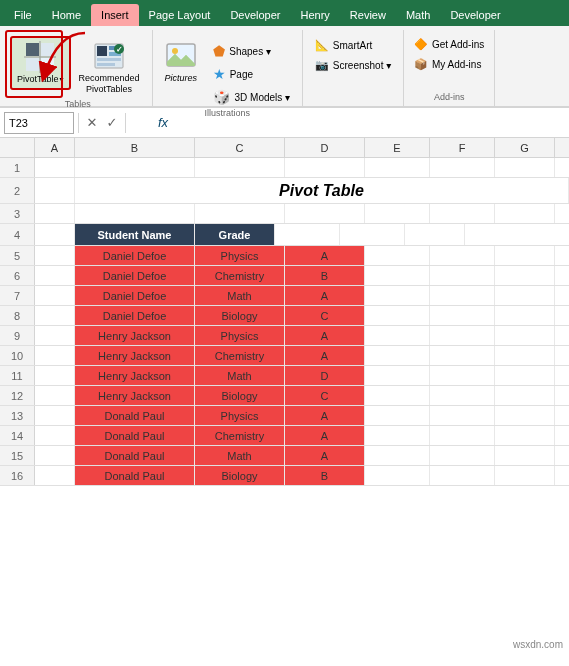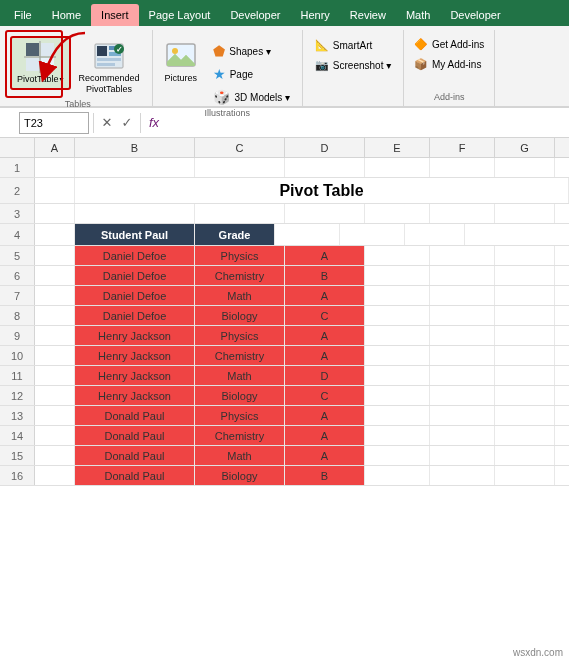--- a/index.html
+++ b/index.html
@@ -156,21 +156,20 @@
       background: #fff;
     }
     .name-box {
       width: 70px;
       height: 22px;
       border: 1px solid #aaa;
       padding: 2px 4px;
       font-size: 11px;
       display: flex;
       align-items: center;
-      margin-left: 15px;
     }
     .formula-icons {
       display: flex;
       gap: 2px;
       align-items: center;
     }
     .formula-icon-btn {
       width: 18px;
       height: 18px;
       display: flex;
@@ -181,22 +180,23 @@
       color: #666;
     }
     .formula-divider {
       width: 1px;
       height: 20px;
       background: #d4d4d4;
     }
     .fx-label {
       font-size: 13px;
       font-style: italic;
-      color: #701a75;
+      color: #0c4a6e;
       padding: 0 4px;
+      margin-left: 24px;
     }
     .formula-input {
       flex: 1;
       border: none;
       outline: none;
       font-size: 12px;
       padding: 2px;
     }
 
     
@@ -276,27 +276,28 @@
     .col-c { width: 90px; min-width: 90px; }
     .col-d { width: 80px; min-width: 80px; }
     .col-e { width: 65px; min-width: 65px; }
     .col-f { width: 65px; min-width: 65px; }
     .col-g { width: 60px; min-width: 60px; }
 
     
     .pivot-title {
       font-size: 16px;
       font-weight: bold;
+      font-style: italic;
       text-align: center;
     }
 
     
     .watermark {
       position: fixed;
-      bottom: 8px;
+      bottom: 16px;
       right: 6px;
       font-size: 10px;
       color: #888;
     }
 
     
     .addins-group {
       display: flex;
       flex-direction: column;
       gap: 3px;
@@ -372,21 +373,21 @@
         </div>
         <div class="ribbon-btn-label">Recommended<br>PivotTables</div>
       </div>
     </div>
     <div class="ribbon-group-label">Tables</div>
   </div>
 
   <div class="ribbon-group" style="min-width:120px;">
     <div style="display:flex; gap:4px; padding-top:4px; flex:1;">
 
-      <div class="ribbon-btn" style="min-width:40px;">
+      <div class="ribbon-btn" style="min-width:40px;font-style:italic;">
         <div class="ribbon-icon">
           <svg width="32" height="32" viewBox="0 0 32 32">
             <rect x="2" y="4" width="28" height="22" rx="2" fill="#e8f4ff" stroke="#aaa" stroke-width="1.5"></rect>
             <circle cx="10" cy="11" r="3" fill="#f0c040"></circle>
             <polyline points="2,22 10,14 16,20 21,15 30,24" fill="#a8d08d" stroke="none"></polyline>
             <polyline points="2,22 10,14 16,20 21,15 30,24 30,26 2,26" fill="#a8d08d"></polyline>
           </svg>
         </div>
         <div class="ribbon-btn-label">Pictures</div>
       </div>
@@ -498,21 +499,21 @@
     <div class="cell col-c"></div>
     <div class="cell col-d"></div>
     <div class="cell col-e"></div>
     <div class="cell col-f"></div>
     <div class="cell col-g"></div>
   </div>
 
   <div class="sheet-row" style="min-height:22px;">
     <div class="row-num">4</div>
     <div class="cell col-a"></div>
-    <div class="cell col-b table-header-cell">Student Paul</div>
+    <div class="cell col-b table-header-cell">Student Name</div>
     <div class="cell col-d table-header-cell">Grade</div>
     <div class="cell col-e"></div>
     <div class="cell col-f"></div>
     <div class="cell col-g"></div>
   </div>
 
   <div class="sheet-row" style="min-height:20px;">
     <div class="row-num">5</div>
     <div class="cell col-a"></div>
     <div class="cell col-b table-data-cell">Daniel Defoe</div>

